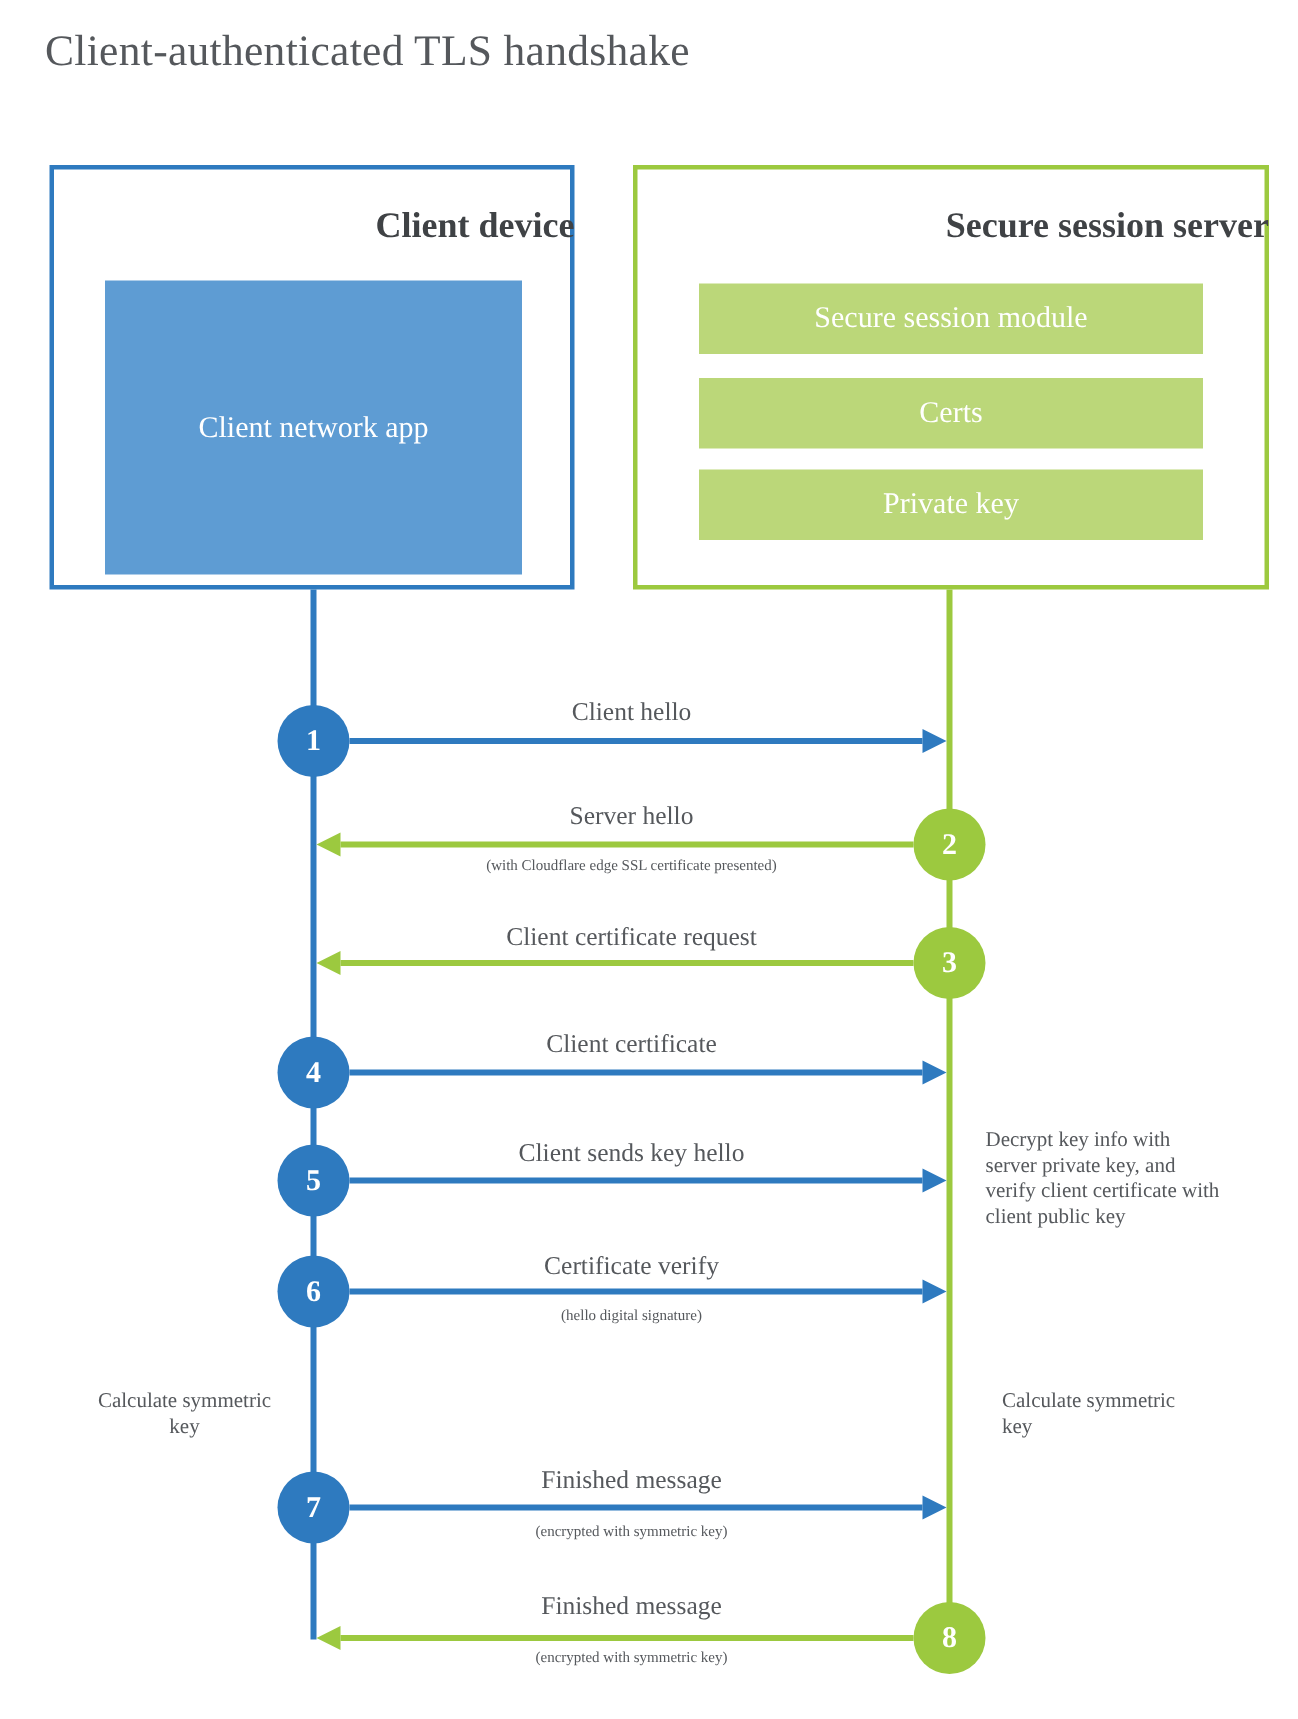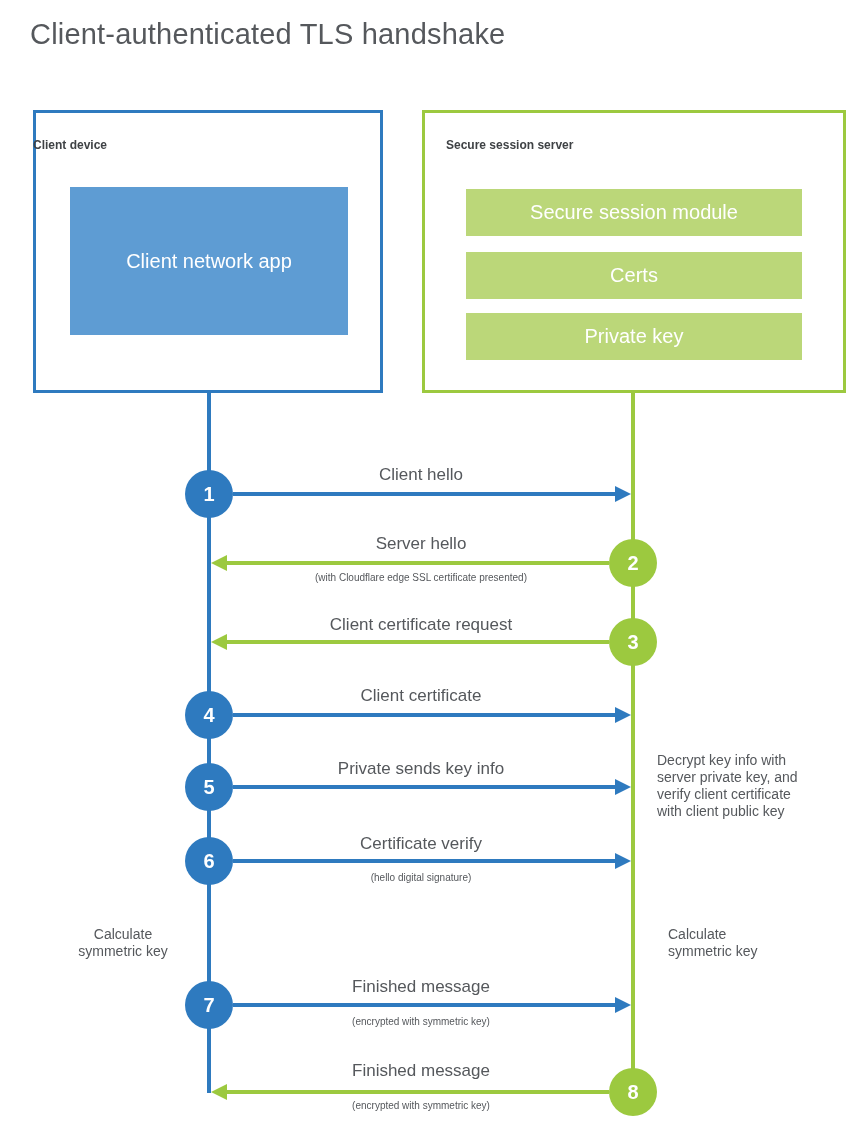--- a/index.html
+++ b/index.html
@@ -3,35 +3,35 @@
 <meta charset="utf-8">
 <style>
   :root{
     --blue:#2E7ABF;
     --blue-fill:#5E9CD3;
     --green:#9CC93F;
     --green-fill:#BBD779;
     --dark:#3F4245;
     --gray:#55585C;
   }
-  *{margin:0;padding:0;box-sizing:border-box;}
+  *{margin:0;padding:0;box-sizing:border-box;font-family:Liberation Serif, serif;}
   body{background:#fff;font-family:"Liberation Sans","DejaVu Sans",sans-serif;}
   .stage{position:relative;width:865px;height:1146px;background:#fff;overflow:hidden;}
 
   .page-title{position:absolute;left:30px;top:18px;font-size:29px;font-weight:300;
     color:#55585C;letter-spacing:.2px;}
 
   .actor-box{position:absolute;background:#fff;z-index:1;}
   .client-box{left:33px;top:110px;width:350px;height:283px;border:3px solid var(--blue);}
   .server-box{left:422px;top:110px;width:424px;height:283px;border:3px solid var(--green);}
-  .box-title{position:absolute;text-align:left;font-weight:bold;font-size:12px;color:var(--dark);z-index:2;}
+  .box-title{position:absolute;text-align:right;font-weight:bold;font-size:24px;color:var(--dark);z-index:2;}
   .client-title{left:33px;top:138px;width:350px;}
   .server-title{left:422px;top:138px;width:424px;padding-left:24px;}
 
-  .app-rect{position:absolute;left:70px;top:187px;width:278px;height:148px;
+  .app-rect{position:absolute;left:70px;top:187px;width:278px;height:196px;
     background:var(--blue-fill);display:flex;align-items:center;justify-content:center;
     color:#fff;font-size:20px;text-align:center;z-index:2;}
   .app-rect span{display:inline-block;width:170px;line-height:1.3;}
 
   .server-bar{position:absolute;left:466px;width:336px;height:47px;background:var(--green-fill);
     display:flex;align-items:center;justify-content:center;color:#fff;font-size:20px;z-index:2;}
   .bar-1{top:189px;} .bar-2{top:252px;} .bar-3{top:313px;}
 
   .lifeline{position:absolute;width:4px;top:393px;z-index:1;}
   .lifeline.blue{left:207px;height:700px;background:var(--blue);}
@@ -96,21 +96,21 @@
   <div class="circle green" style="left:609px;top:618px;">3</div>
   <div class="arrow left" style="top:640px;"></div>
   <div class="msg-label" style="top:615px;">Client certificate request</div>
 
   <div class="circle blue" style="left:185px;top:691px;">4</div>
   <div class="arrow right" style="top:713px;"></div>
   <div class="msg-label" style="top:686px;">Client certificate</div>
 
   <div class="circle blue" style="left:185px;top:763px;">5</div>
   <div class="arrow right" style="top:785px;"></div>
-  <div class="msg-label" style="top:759px;">Private sends key info</div>
+  <div class="msg-label" style="top:759px;">Client sends key hello</div>
 
   <div class="circle blue" style="left:185px;top:837px;">6</div>
   <div class="arrow right" style="top:859px;"></div>
   <div class="msg-label" style="top:834px;">Certificate verify</div>
   <div class="msg-caption" style="top:872px;">(hello digital signature)</div>
 
   <div class="side-note decrypt-note">Decrypt key info with server private key, and verify client certificate with client public key</div>
   <div class="side-note calc-left">Calculate symmetric key</div>
   <div class="side-note calc-right">Calculate symmetric key</div>
 

